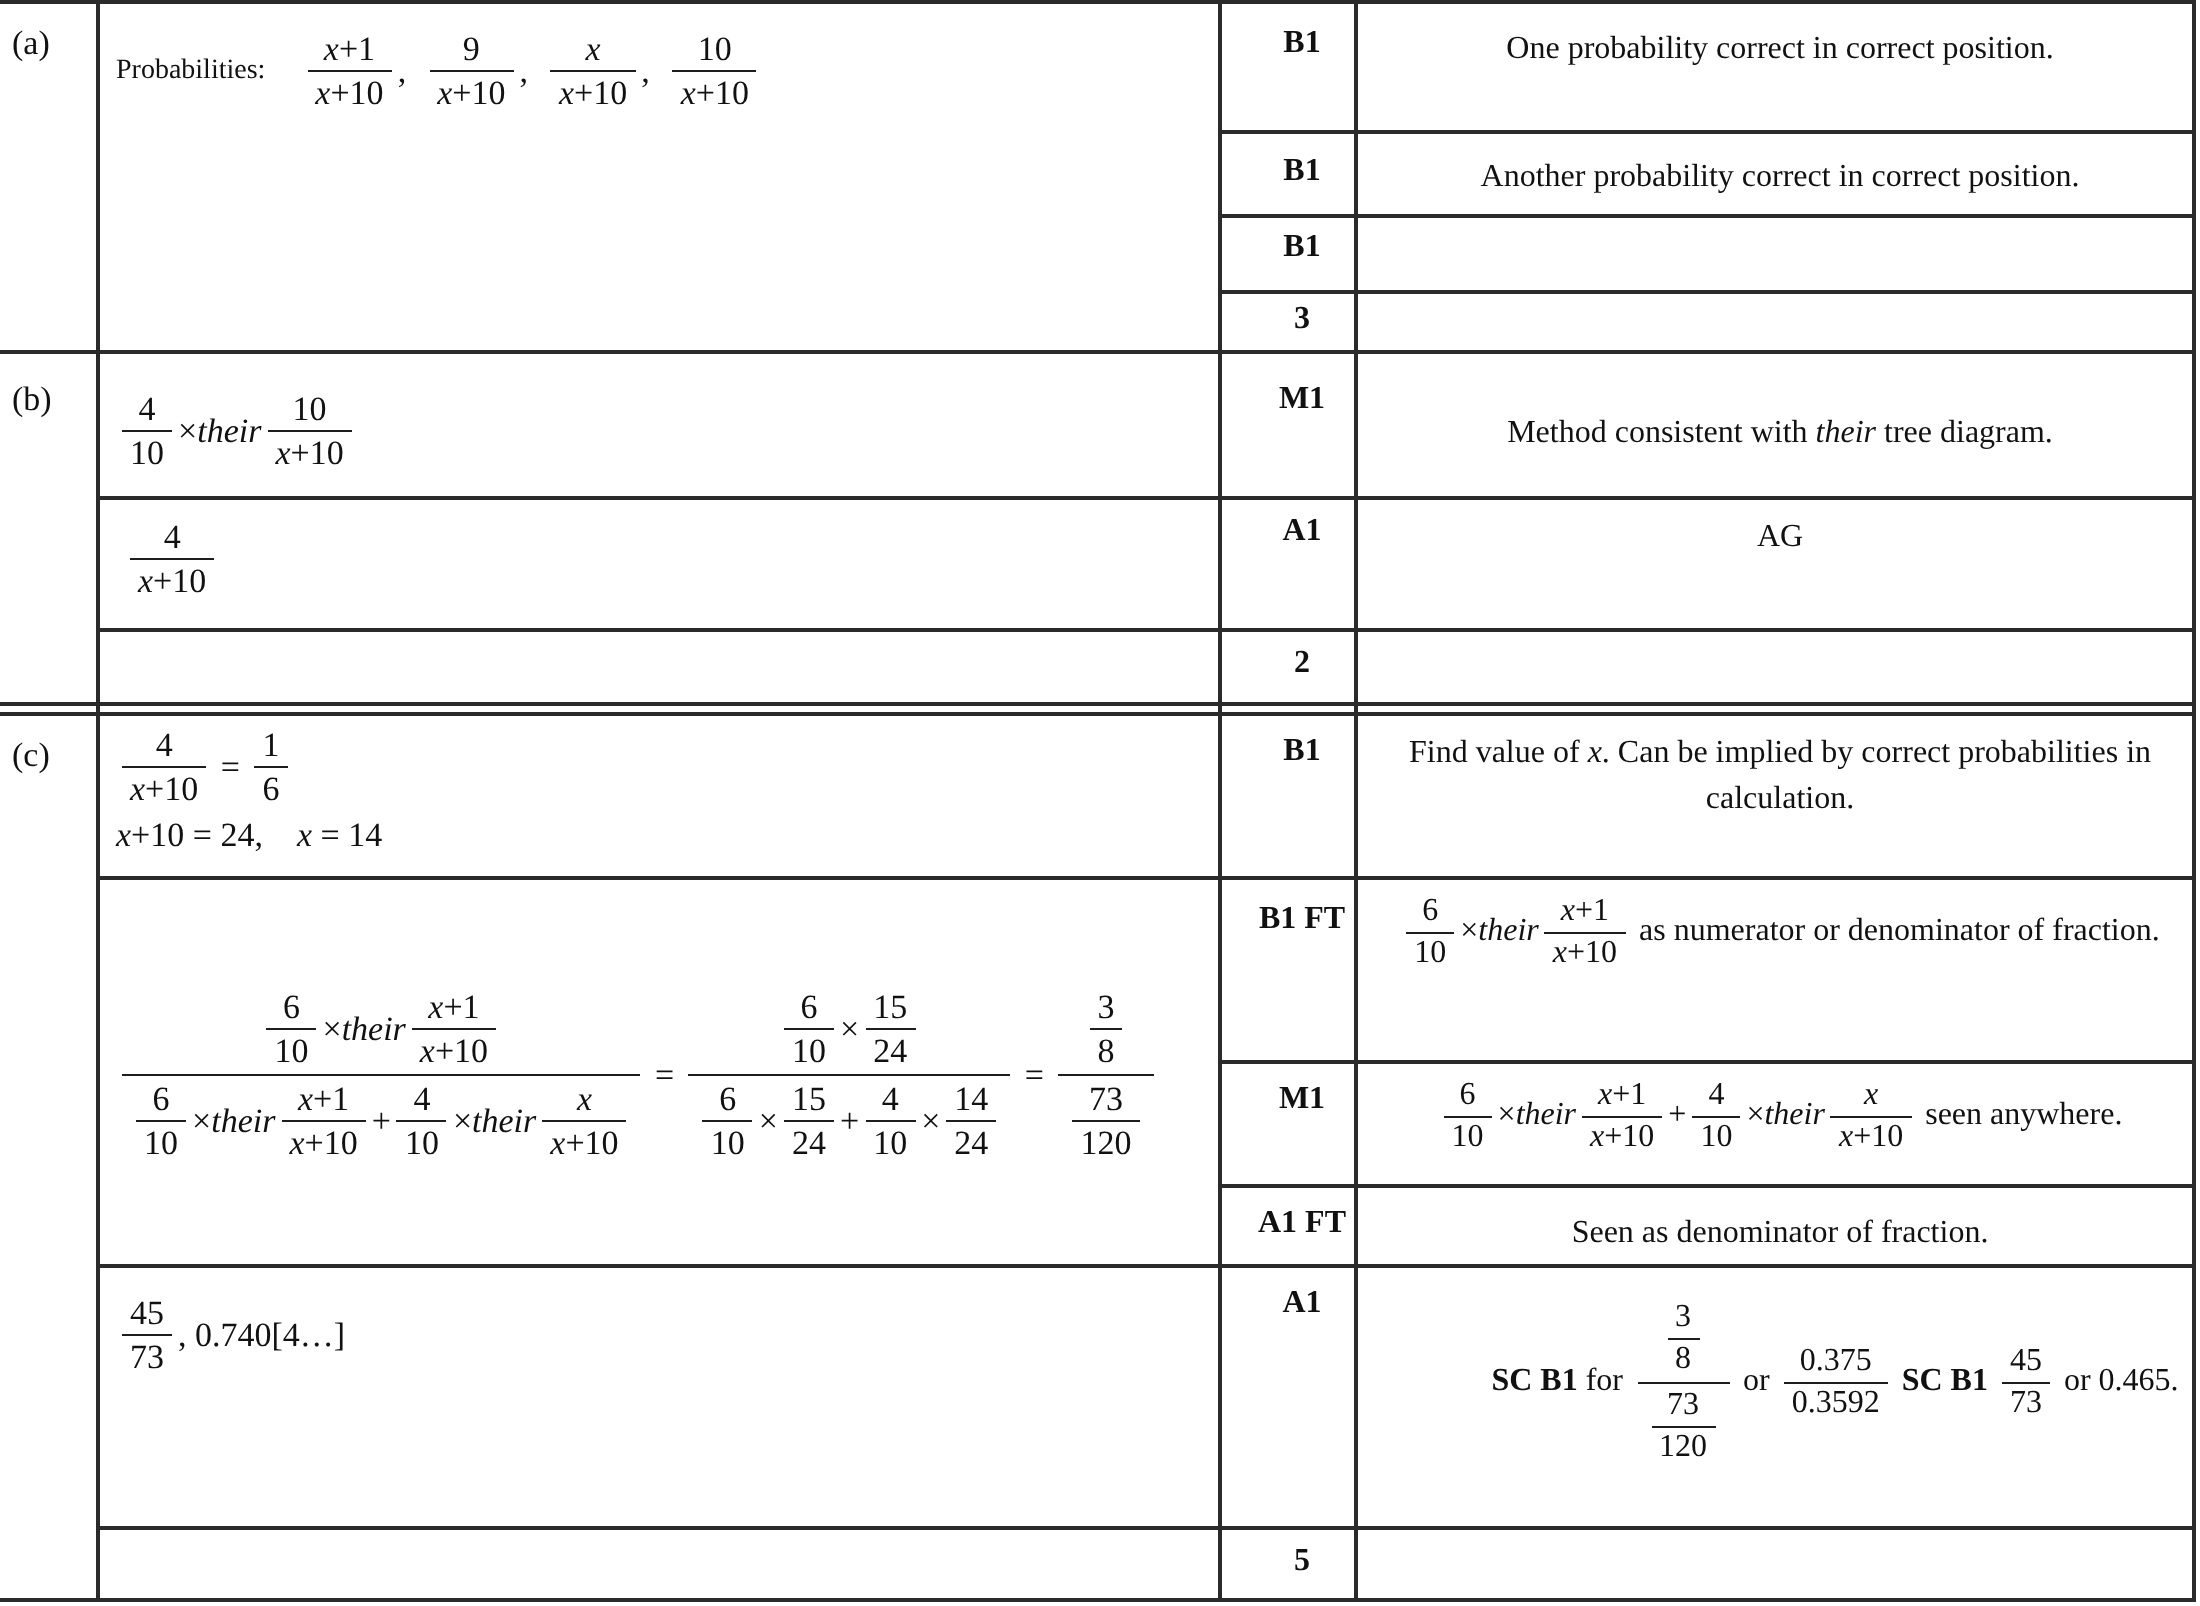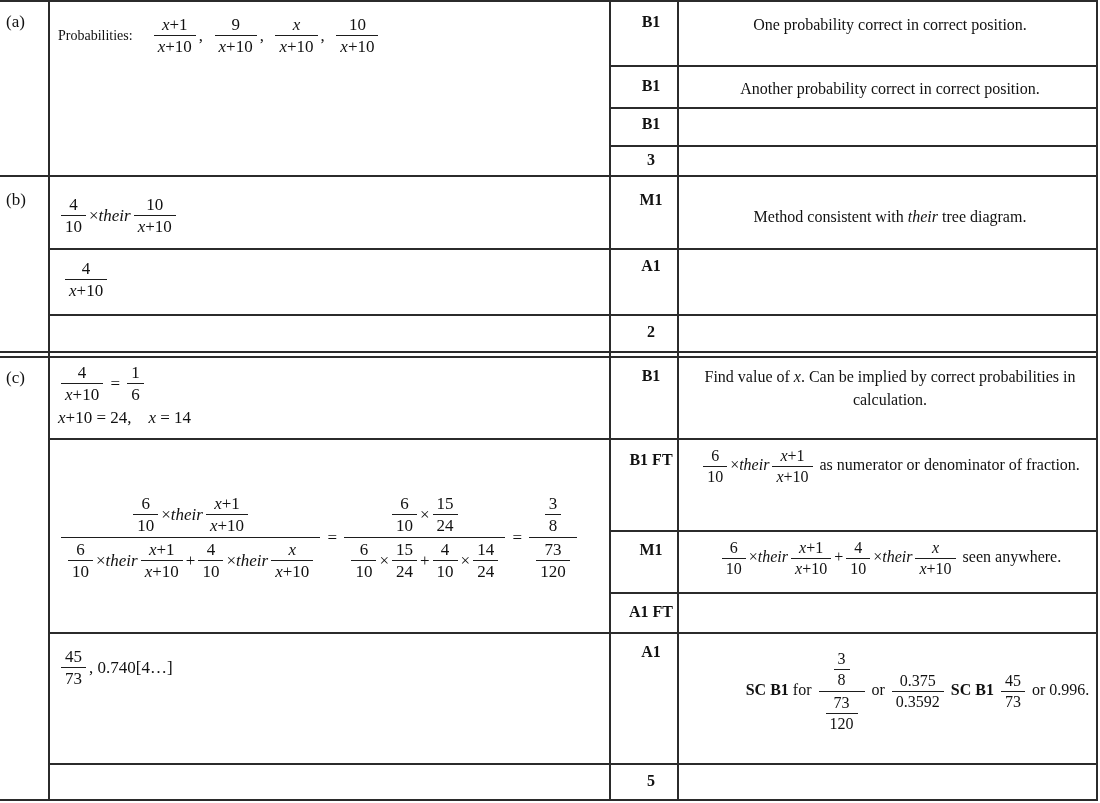--- a/index.html
+++ b/index.html
@@ -106,20 +106,21 @@
   <div class="cell mark" style="left:609px;top:451px">B1 FT</div>
   <div class="cell mark" style="left:609px;top:541px">M1</div>
   <div class="cell mark" style="left:609px;top:603px">A1 FT</div>
   <div class="cell mark" style="left:609px;top:643px">A1</div>
   <div class="cell mark" style="left:609px;top:772px">5</div>
 
   <div class="cell comment flow" style="left:688px;top:13px"><span>One probability correct in correct position.</span></div>
   <div class="cell comment flow" style="left:688px;top:77px"><span>Another probability correct in correct position.</span></div>
 
   <div class="cell comment flow" style="left:688px;top:205px"><span>Method consistent with </span><span class="it">their</span><span> tree diagram.</span></div>
+  <div class="cell comment flow" style="left:688px;top:257px"><span>AG</span></div>
 
   <div class="cell comment flow" style="left:688px;top:365px"><span>Find value of </span><span class="it">x</span><span>. Can be implied by correct probabilities in calculation.</span></div>
   <div class="cell comment flow" style="left:688px;top:446px"><span class="frac">
         <span class="num"><span>6</span></span>
         <span class="den"><span>10</span></span>
       </span><span>×</span><span class="it">their</span><span class="frac">
         <span class="num"><span class="it">x</span><span>+1</span></span>
         <span class="den"><span class="it">x</span><span>+10</span></span>
       </span><span> as numerator or denominator of fraction.</span></div>
   <div class="cell comment flow" style="left:688px;top:538px"><span class="frac">
@@ -128,26 +129,27 @@
       </span><span>×</span><span class="it">their</span><span class="frac">
         <span class="num"><span class="it">x</span><span>+1</span></span>
         <span class="den"><span class="it">x</span><span>+10</span></span>
       </span><span>+</span><span class="frac">
         <span class="num"><span>4</span></span>
         <span class="den"><span>10</span></span>
       </span><span>×</span><span class="it">their</span><span class="frac">
         <span class="num"><span class="it">x</span></span>
         <span class="den"><span class="it">x</span><span>+10</span></span>
       </span><span> seen anywhere.</span></div>
+  <div class="cell comment flow" style="left:688px;top:605px"><span>Seen as denominator of fraction.</span></div>
   <div class="cell comment" style="left:688px;top:642px">
     <div class="flow" style="margin-left:55px;margin-top:6px"><span class="bd">SC B1</span><span> for </span><span class="frac">
           <span class="num"><span class="frac"><span class="num"><span>3</span></span><span class="den"><span>8</span></span></span></span>
           <span class="den"><span class="frac"><span class="num"><span>73</span></span><span class="den"><span>120</span></span></span></span>
         </span><span> or </span><span class="frac">
           <span class="num"><span>0.375</span></span>
           <span class="den"><span>0.3592</span></span>
         </span><span> </span><span class="bd">SC B1</span><span> </span><span class="frac">
           <span class="num"><span>45</span></span>
           <span class="den"><span>73</span></span>
-        </span><span> or 0.996.</span></div>
+        </span><span> or 0.465.</span></div>
   </div>
 
 </div>
 
 </body></html>

